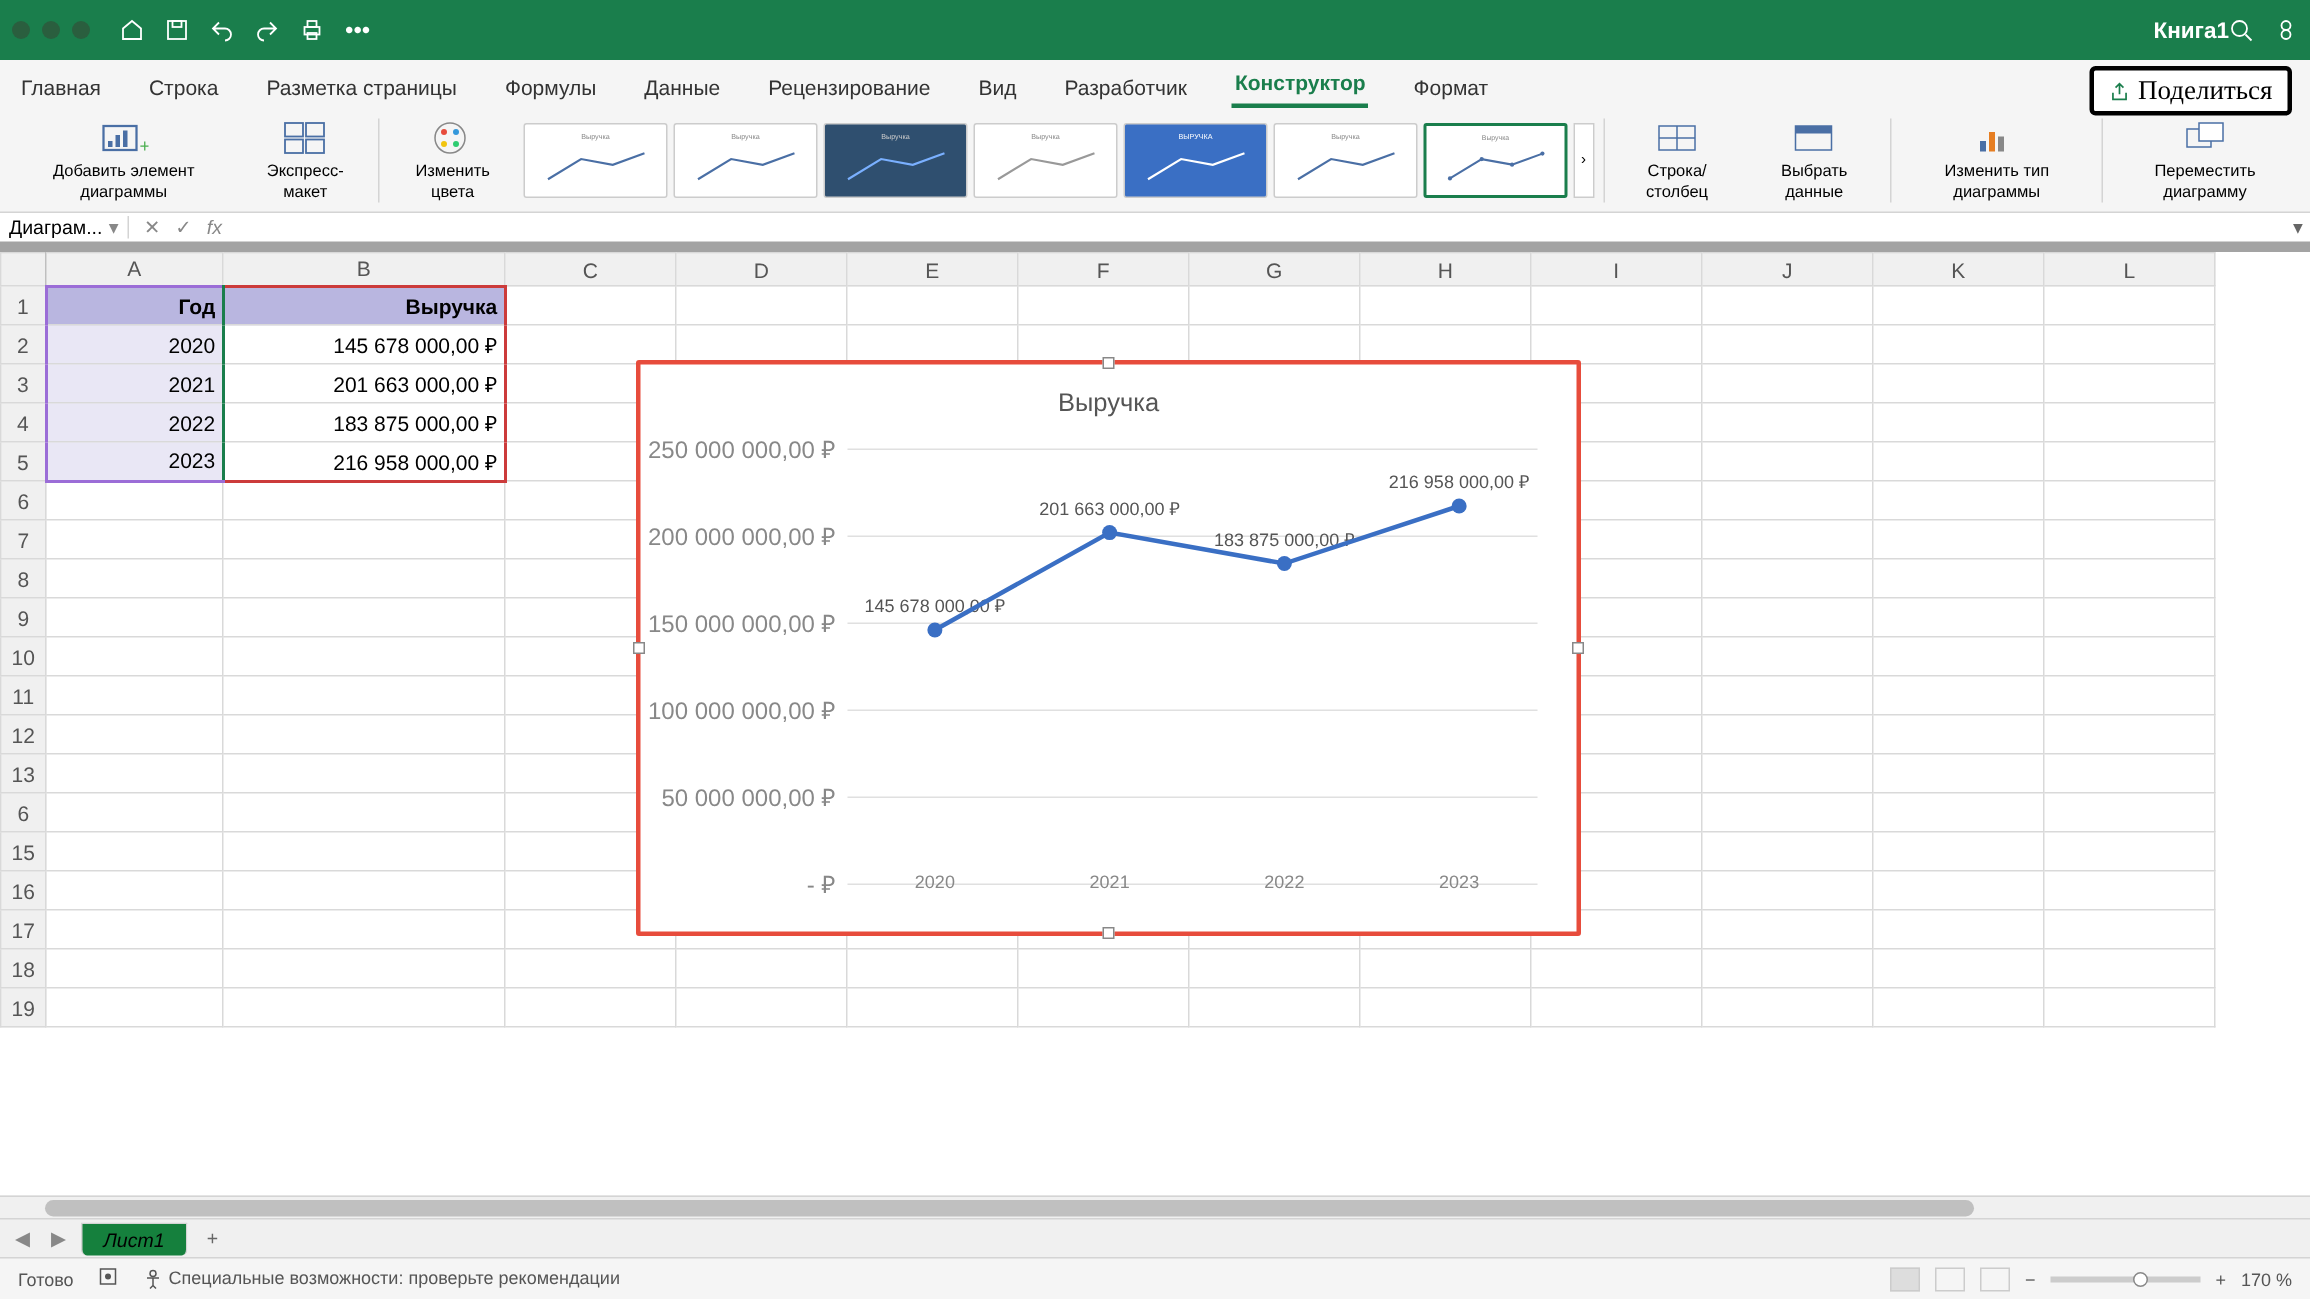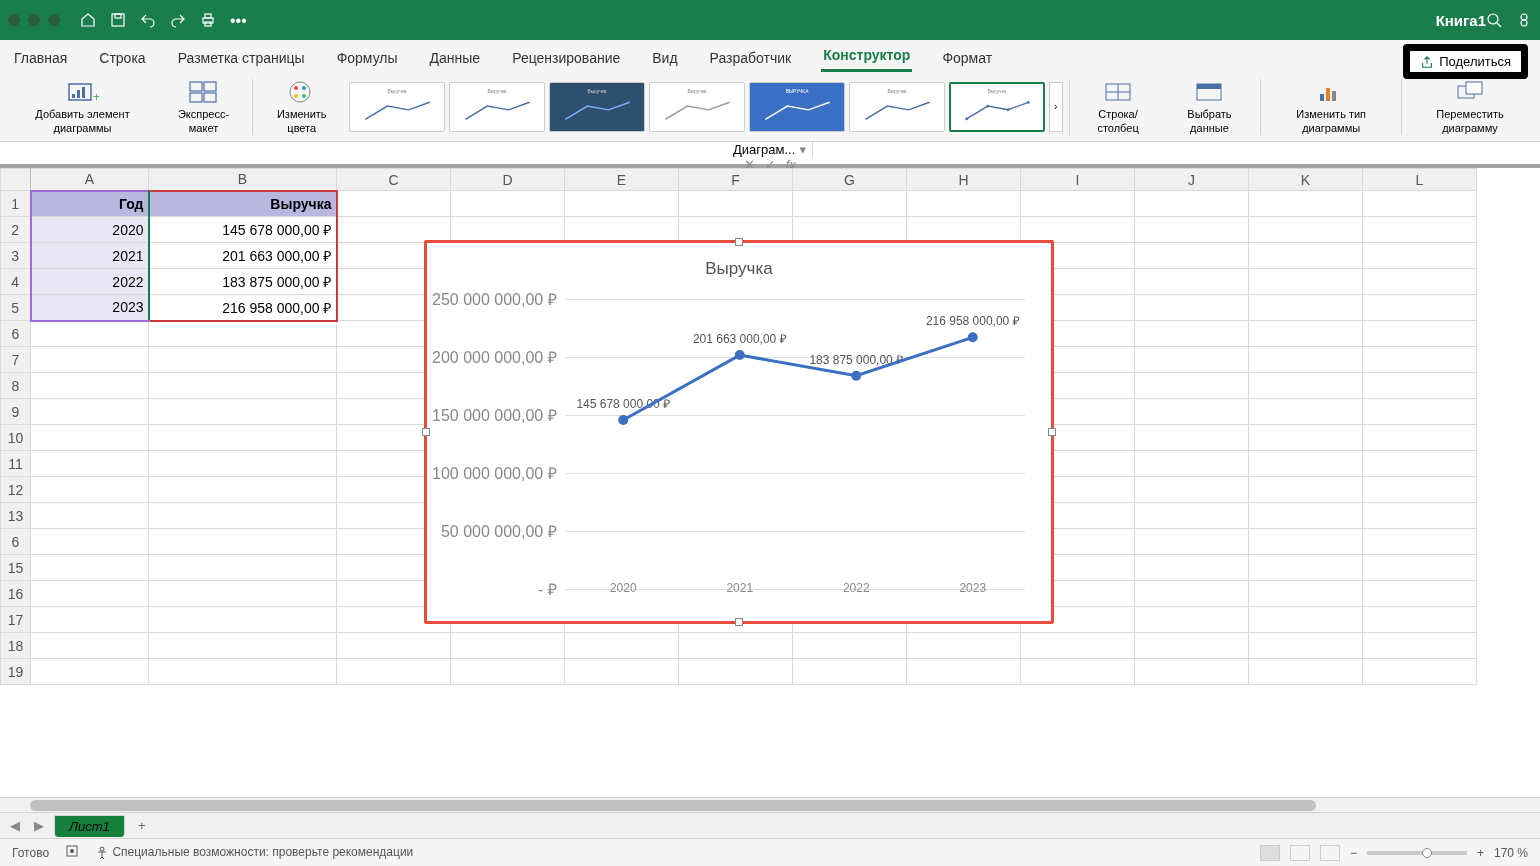--- a/index.html
+++ b/index.html
@@ -12,37 +12,37 @@
     .dot { width: 12px; height: 12px; border-radius: 50%; background: #2a5e3e; }
     .qa-icons { display: flex; gap: 14px; align-items: center; }
     .qa-icon { width: 16px; height: 16px; color: #fff; cursor: pointer; display: inline-flex; }
     .title-center { flex: 1; text-align: right; font-size: 15px; font-weight: 700; }
     .title-right { display: flex; gap: 14px; align-items: center; }
 
     
     .tabs { background: #f5f5f5; height: 32px; display: flex; align-items: flex-end; padding: 0 12px; gap: 28px; font-size: 14px; position: relative; }
     .tab { cursor: pointer; padding: 6px 2px; color: #333; }
     .tab.active { color: #1a7e4c; font-weight: 600; border-bottom: 3px solid #1a7e4c; }
-    .share-btn { position: absolute; right: 12px; top: 4px; background: #fff; border: 7px solid #000000; border-radius: 4px; padding: 3px 10px; font-size: 13px; display: flex; align-items: center; gap: 5px; cursor: pointer; }
+    .share-btn { position: absolute; right: 12px; top: 4px; background: #fff; border: 3px solid #000000; border-radius: 4px; padding: 3px 10px; font-size: 18px; display: flex; align-items: center; gap: 5px; cursor: pointer; font-family: Liberation Serif, serif; }
 
     
     .ribbon { background: #f5f5f5; border-bottom: 1px solid #d4d4d4; height: 70px; display: flex; align-items: center; padding: 4px 8px; gap: 4px; }
     .ribbon-group { display: flex; flex-direction: column; align-items: center; justify-content: center; padding: 0 8px; height: 100%; font-size: 11px; text-align: center; line-height: 1.2; }
     .ribbon-sep { width: 1px; height: 56px; background: #d4d4d4; margin: 0 2px; }
     .ribbon-icon { width: 32px; height: 28px; margin-bottom: 2px; display: flex; align-items: center; justify-content: center; }
     .styles-gallery { display: flex; gap: 4px; align-items: center; }
     .style-thumb { width: 96px; height: 50px; border: 1px solid #ccc; background: #fff; border-radius: 2px; cursor: pointer; display: flex; align-items: center; justify-content: center; font-size: 6px; color: #aaa; overflow: hidden; position: relative; }
     .style-thumb.dark { background: #2f4f6f; }
     .style-thumb.blue { background: #3a6fc4; }
     .style-thumb.selected { border: 2px solid #1a7e4c; }
     .style-thumb svg { width: 100%; height: 100%; }
     .gallery-nav { width: 14px; height: 50px; background: #fff; border: 1px solid #ccc; display: flex; align-items: center; justify-content: center; cursor: pointer; font-size: 10px; }
 
     
-    .formula-bar { background: #fff; border-bottom: 4px solid #a3a3a3; height: 26px; display: flex; align-items: center; font-size: 13px; flex-direction: column; }
+    .formula-bar { background: #fff; border-bottom: 7px solid #a3a3a3; height: 26px; display: flex; align-items: center; font-size: 13px; }
     .name-box { width: 86px; border-right: 1px solid #d4d4d4; padding: 0 6px; display: flex; align-items: center; justify-content: space-between; }
     .fb-icons { display: flex; gap: 10px; padding: 0 10px; color: #888; }
     .fb-input { flex: 1; padding: 0 6px; }
     .fb-expand { width: 16px; text-align: center; color: #666; cursor: pointer; }
 
     
     .grid-area { flex: 1; position: relative; background: #fff; overflow: hidden; }
     table.grid { border-collapse: collapse; table-layout: fixed; }
     .grid th, .grid td { border: 1px solid #d9d9d9; font-size: 14px; height: 26px; padding: 0 4px; text-align: right; }
     .grid .corner { width: 30px; background: #f0f0f0; border-right: 1px solid #bfbfbf; }

